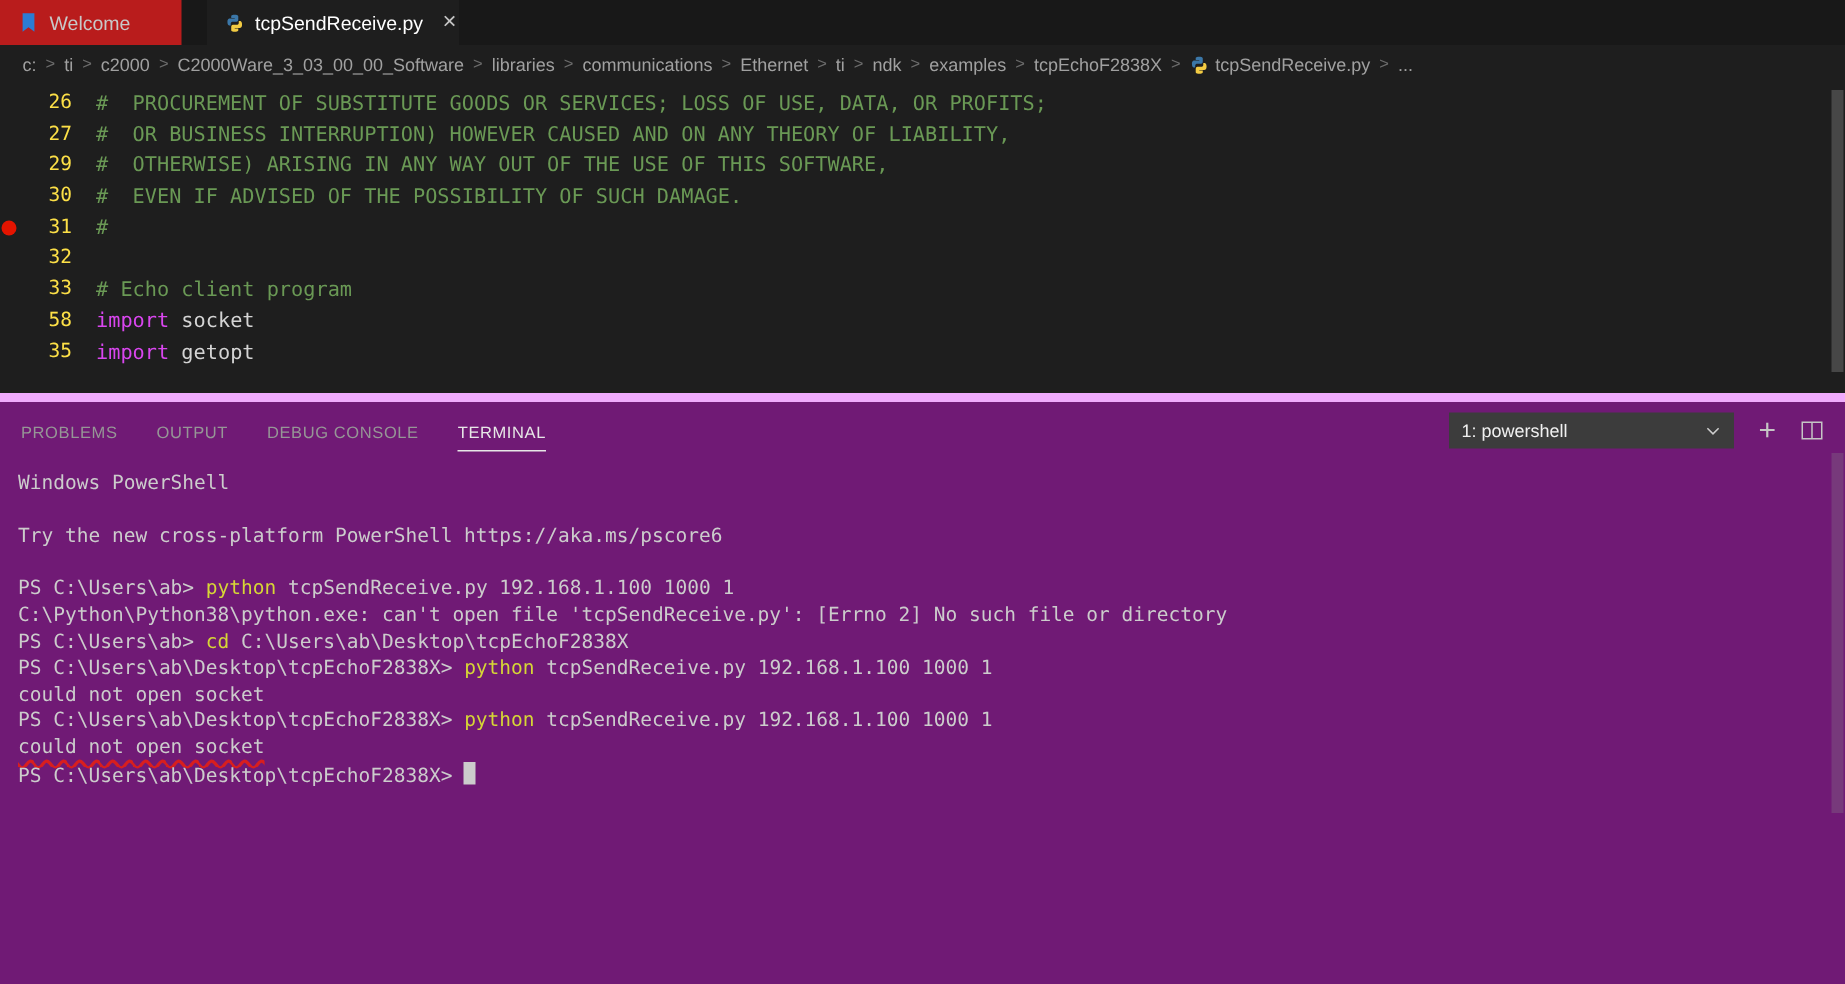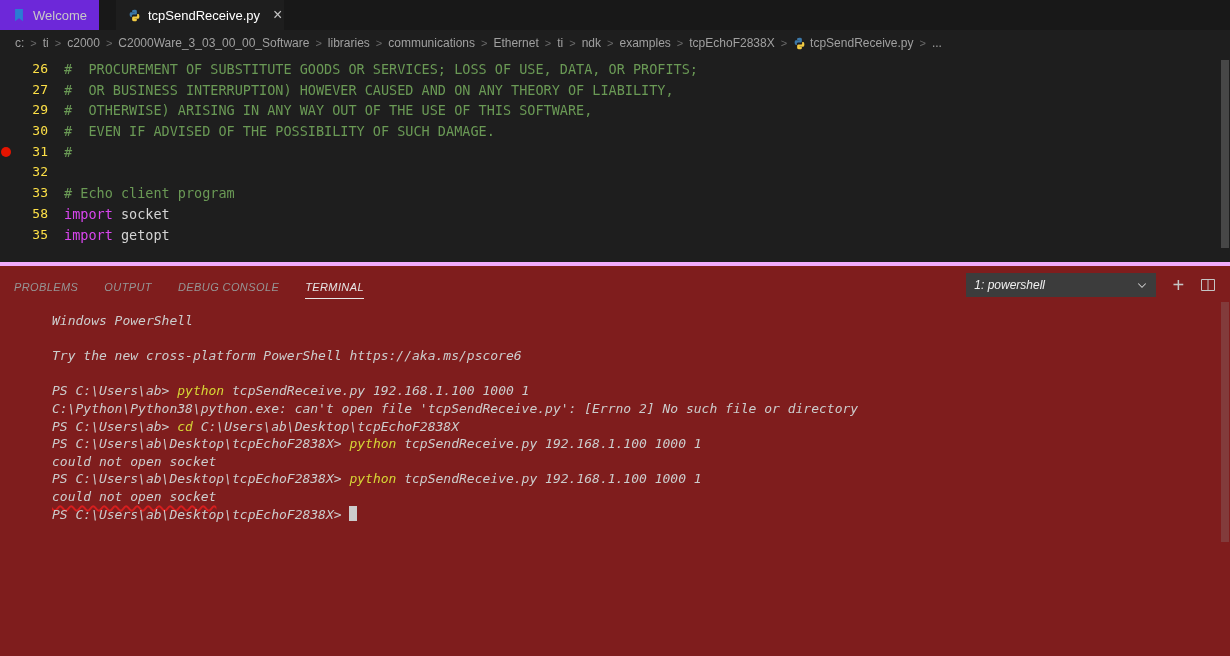--- a/index.html
+++ b/index.html
@@ -6,55 +6,55 @@
   html,body { width:1230px; height:656px; overflow:hidden; }
   body {
     background:#1e1e1e;
     font-family:"Liberation Sans", sans-serif;
     position:relative;
     color:#cccccc;
   }
   
   .tabbar { position:absolute; top:0; left:0; right:0; height:30px; background:#181818; display:flex; align-items:stretch; }
   .tab { display:flex; align-items:center; gap:7px; padding:0 12px; font-size:13px; cursor:default; }
-  .tab.inactive { background:#6d28d9; color:#c8c8c8; width:99px; }
+  .tab.inactive { background:#b91c1c; color:#c8c8c8; width:121px; }
   .tab.active { background:#1e1e1e; color:#ffffff; margin-left:17px; width:168px; }
   .tab-close { font-size:16px; color:#c5c5c5; margin-left:6px; line-height:1; }
   .tab-icon { display:flex; align-items:center; }
   
   .breadcrumb { position:absolute; top:30px; left:0; right:0; height:26px; background:#1e1e1e;
     display:flex; align-items:center; padding-left:14px; font-size:12px; color:#a0a0a0; white-space:nowrap; }
   .crumb { display:flex; align-items:center; gap:4px; padding:0 1px; }
   .crumb-sep { color:#6b6b6b; margin:0 5px; font-size:11px; }
   
   .editor { position:absolute; top:56px; left:0; right:0; height:206px; overflow:hidden;
     font-family:"DejaVu Sans Mono", monospace; font-size:13.5px; background:#1e1e1e; padding-top:3px; }
   .ed-line { display:flex; height:20.7px; line-height:20.7px; }
   .bp-slot { width:18px; display:flex; align-items:center; justify-content:flex-start; flex:none; }
   .bp-dot { width:10px; height:10px; border-radius:50%; background:#e51400; margin-left:1px; }
   .line-num { width:30px; flex:none; text-align:right; color:#fde047; font-size:13px; }
   .code-text { padding-left:16px; white-space:pre; color:#d4d4d4; }
   .tok-comment { color:#6a9955; }
   .tok-kw { color:#d946ef; }
   .tok-plain { color:#d4d4d4; }
   
-  .panel { position:absolute; top:262px; left:0; right:0; bottom:0; background:#7f1d1d; border-top:4px solid #f0abfc;font-style:italic; }
+  .panel { position:absolute; top:262px; left:0; right:0; bottom:0; background:#701a75; border-top:6px solid #f0abfc; }
   .panel-header { height:38px; display:flex; align-items:center; justify-content:space-between; padding:0 14px 0 14px; }
   .panel-tabs { display:flex; gap:26px; }
   .panel-tab { font-size:11px; letter-spacing:0.4px; color:#969696; padding:10px 0 5px 0; cursor:default; }
   .panel-tab.active { color:#e7e7e7; border-bottom:1px solid #e7e7e7; }
   .panel-actions { display:flex; align-items:center; gap:16px; }
   .shell-select { width:190px; height:24px; background:#3c3c3c; color:#f0f0f0; font-size:12px;
     display:flex; align-items:center; justify-content:space-between; padding:0 8px; }
   .action-icon { display:flex; align-items:center; color:#c5c5c5; }
   .plus-glyph { font-size:20px; font-weight:200; line-height:1; color:#c5c5c5; }
   
   .terminal { padding:8px 0 0 12px; font-family:"DejaVu Sans Mono", monospace; font-size:13px;
     line-height:17.6px; color:#cccccc; }
-  .term-line { white-space:pre; min-height:17.6px;margin-left:40px; }
+  .term-line { white-space:pre; min-height:17.6px; }
   .tseg { white-space:pre; }
   .t-fg { color:#cccccc; }
   .t-cmd { color:#d6d636; }
   .squiggle { text-decoration:underline wavy #d81e1e; text-decoration-thickness:1.5px; text-underline-offset:4px; text-decoration-skip-ink:none; }
   .cursor { display:inline-block; width:8px; height:15px; background:#cccccc; vertical-align:-2px; }
   
   .sb { position:absolute; width:8px; right:1px; }
   .sb-editor { top:60px; height:188px; background:rgba(140,140,140,0.38); }
   .sb-panel { top:302px; height:240px; background:rgba(140,140,140,0.28); }
 </style>

